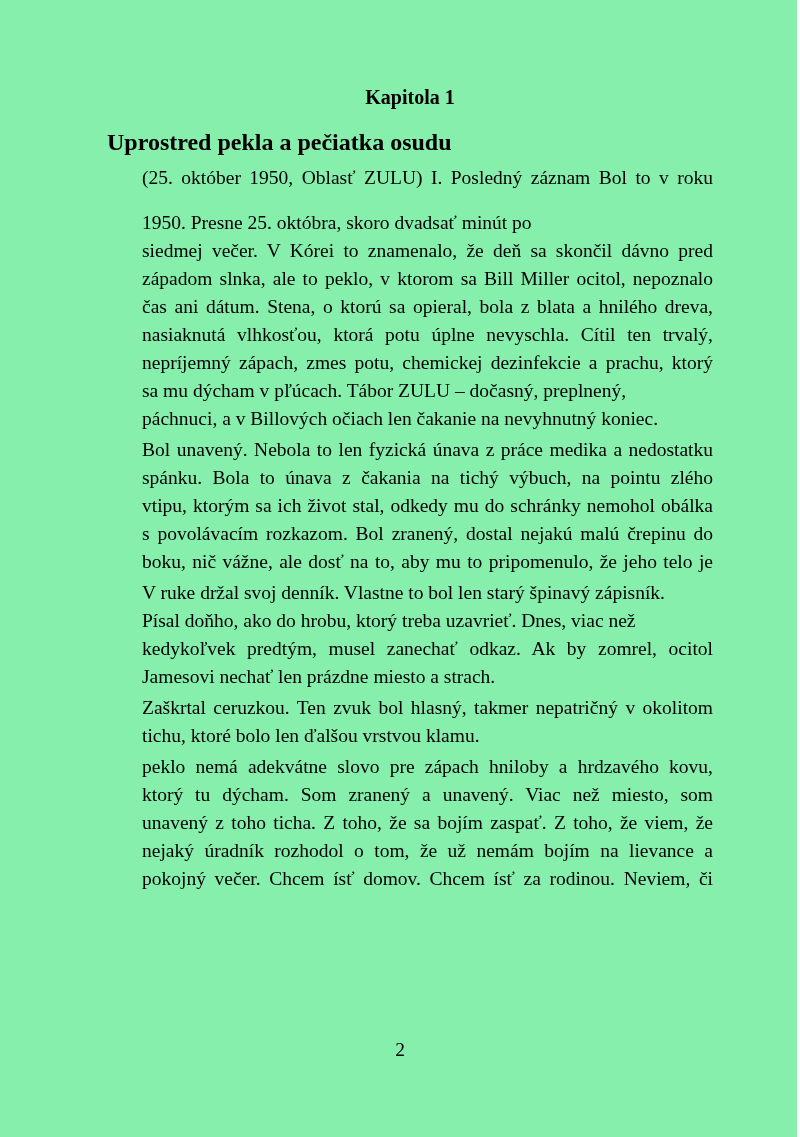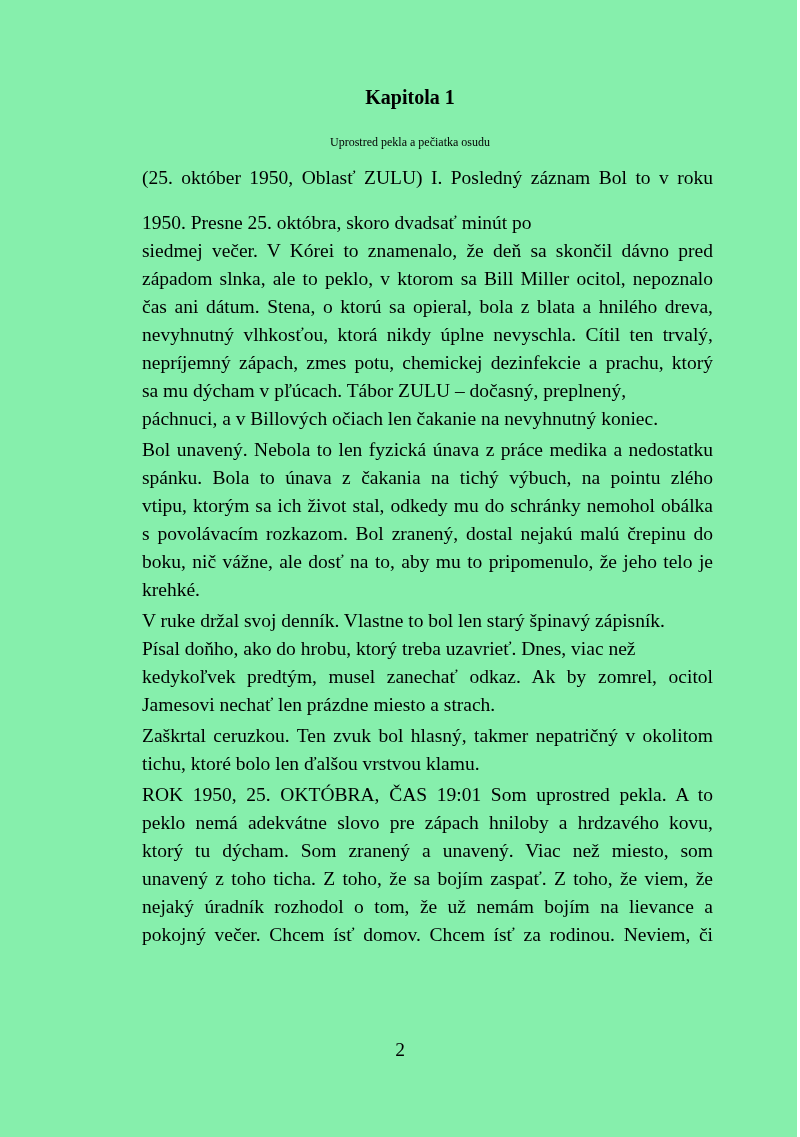--- a/index.html
+++ b/index.html
@@ -23,23 +23,23 @@
     width: 606px;
   }
   .chapter-title {
     font-size: 20px;
     font-weight: bold;
     text-align: center;
     line-height: 23px;
     margin: 0 0 22px 0;
   }
   .chapter-subtitle {
-    font-size: 12px;
-    font-weight: normal;
-    text-align: center;
+    font-size: 24px;
+    font-weight: bold;
+    text-align: left;
     line-height: 23px;
     margin: 0 0 10px 0;
   }
   .body-text {
     font-size: 19.5px;
   }
   .para {
     margin: 0 0 3px 0;
   }
   .para.after-gap {
@@ -75,45 +75,43 @@
     <h2 class="chapter-subtitle">Uprostred pekla a pečiatka osudu</h2>
     <main class="body-text" id="paragraphs">
         <div class="para after-gap">
           <div class="line j">(25. október 1950, Oblasť ZULU) I. Posledný záznam Bol to v roku</div>
         </div>
         <div class="para">
           <div class="line">1950. Presne 25. októbra, skoro dvadsať minút po</div>
           <div class="line j">siedmej večer. V Kórei to znamenalo, že deň sa skončil dávno pred</div>
           <div class="line j">západom slnka, ale to peklo, v ktorom sa Bill Miller ocitol, nepoznalo</div>
           <div class="line j">čas ani dátum. Stena, o ktorú sa opieral, bola z blata a hnilého dreva,</div>
-          <div class="line j">nevyhnutný vlhkosťou, ktorá nikdy úplne nevyschla. Cítil ten trvalý,</div>
+          <div class="line j">nasiaknutá vlhkosťou, ktorá potu úplne nevyschla. Cítil ten trvalý,</div>
           <div class="line j">nepríjemný zápach, zmes potu, chemickej dezinfekcie a prachu, ktorý</div>
           <div class="line">sa mu dýcham v pľúcach. Tábor ZULU – dočasný, preplnený,</div>
           <div class="line">páchnuci, a v Billových očiach len čakanie na nevyhnutný koniec.</div>
         </div>
         <div class="para">
           <div class="line j">Bol unavený. Nebola to len fyzická únava z práce medika a nedostatku</div>
           <div class="line j">spánku. Bola to únava z čakania na tichý výbuch, na pointu zlého</div>
           <div class="line j">vtipu, ktorým sa ich život stal, odkedy mu do schránky nemohol obálka</div>
           <div class="line j">s povolávacím rozkazom. Bol zranený, dostal nejakú malú črepinu do</div>
           <div class="line j">boku, nič vážne, ale dosť na to, aby mu to pripomenulo, že jeho telo je</div>
-          <div class="line">krehké.</div>
         </div>
         <div class="para">
           <div class="line">V ruke držal svoj denník. Vlastne to bol len starý špinavý zápisník.</div>
           <div class="line">Písal doňho, ako do hrobu, ktorý treba uzavrieť. Dnes, viac než</div>
           <div class="line j">kedykoľvek predtým, musel zanechať odkaz. Ak by zomrel, ocitol</div>
           <div class="line">Jamesovi nechať len prázdne miesto a strach.</div>
         </div>
         <div class="para">
           <div class="line j">Zaškrtal ceruzkou. Ten zvuk bol hlasný, takmer nepatričný v okolitom</div>
           <div class="line">tichu, ktoré bolo len ďalšou vrstvou klamu.</div>
         </div>
         <div class="para">
-          <div class="line j">ROK 1950, 25. OKTÓBRA, ČAS 19:01 Som uprostred pekla. A to</div>
           <div class="line j">peklo nemá adekvátne slovo pre zápach hniloby a hrdzavého kovu,</div>
           <div class="line j">ktorý tu dýcham. Som zranený a unavený. Viac než miesto, som</div>
           <div class="line j">unavený z toho ticha. Z toho, že sa bojím zaspať. Z toho, že viem, že</div>
           <div class="line j">nejaký úradník rozhodol o tom, že už nemám bojím na lievance a</div>
           <div class="line j">pokojný večer. Chcem ísť domov. Chcem ísť za rodinou. Neviem, či</div>
         </div>
       </main>
   </div>
   <footer class="page-footer">
     <span>2</span>

